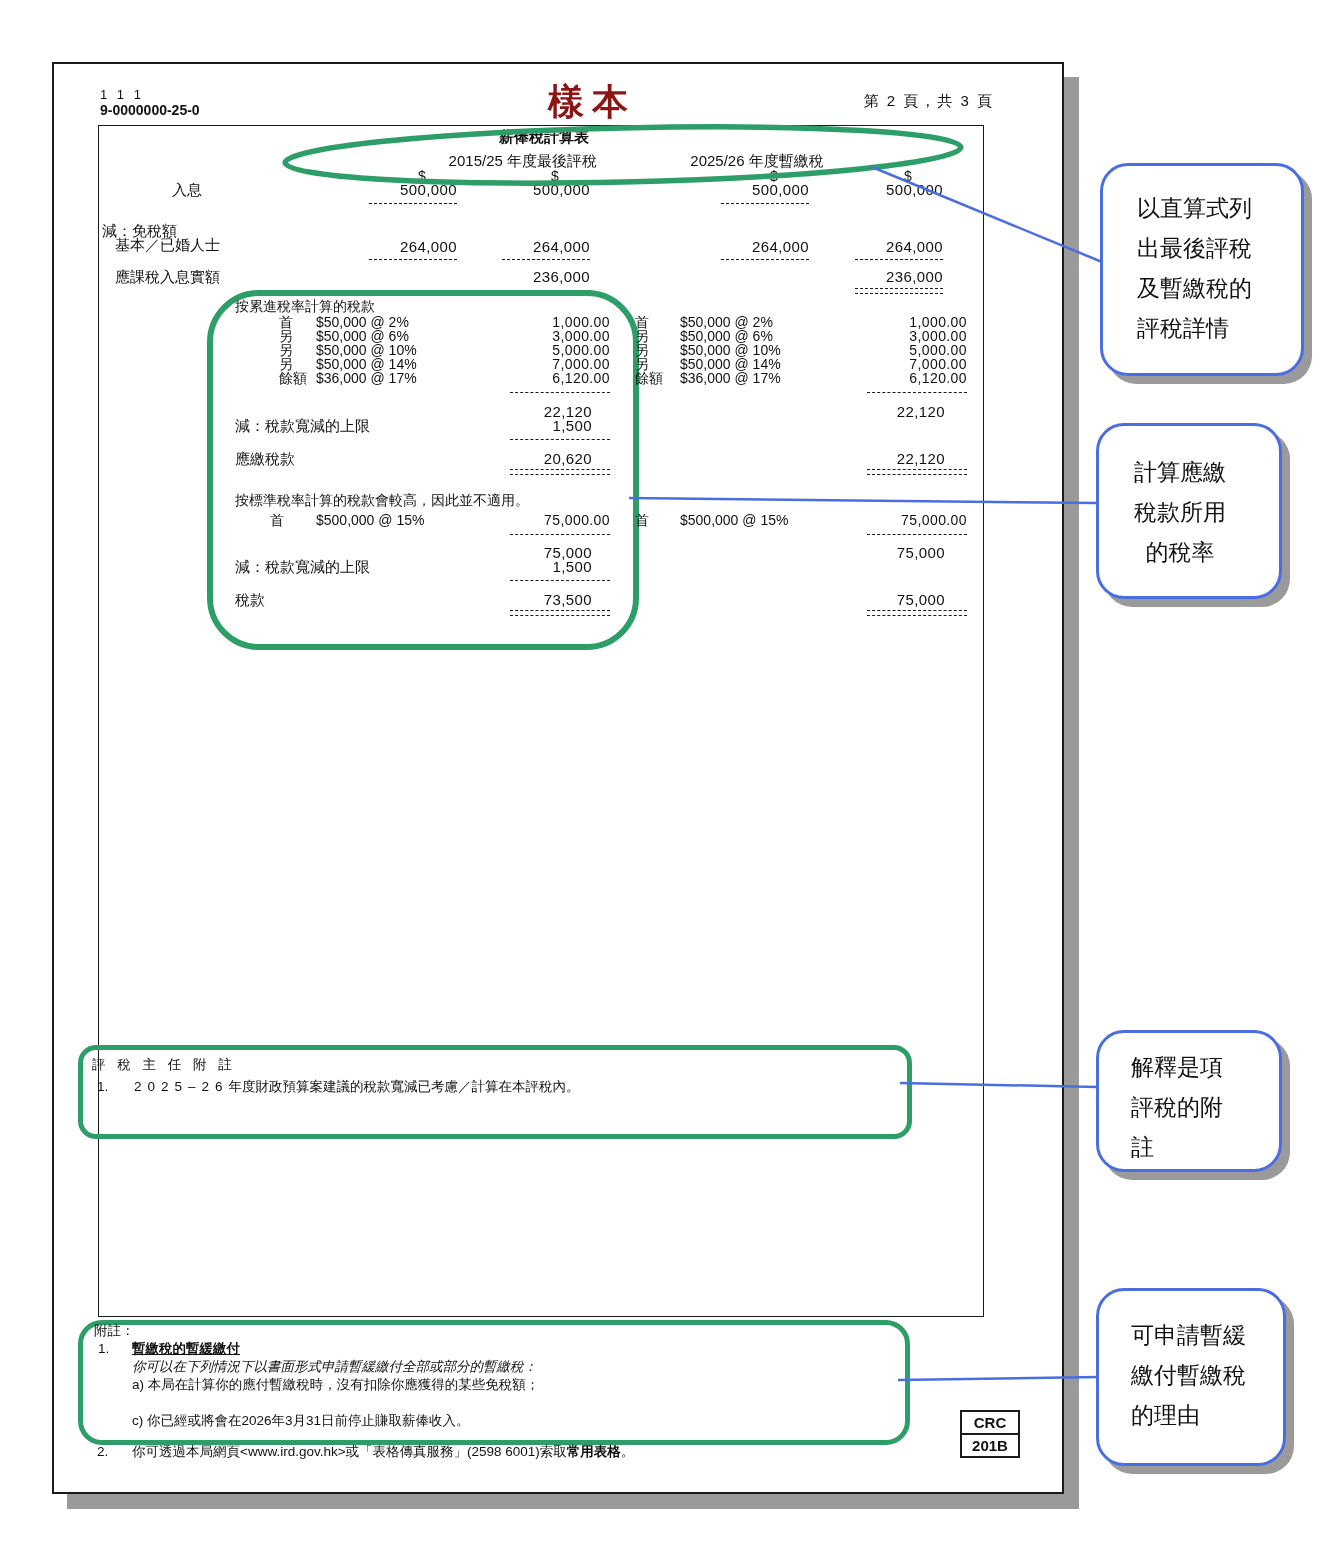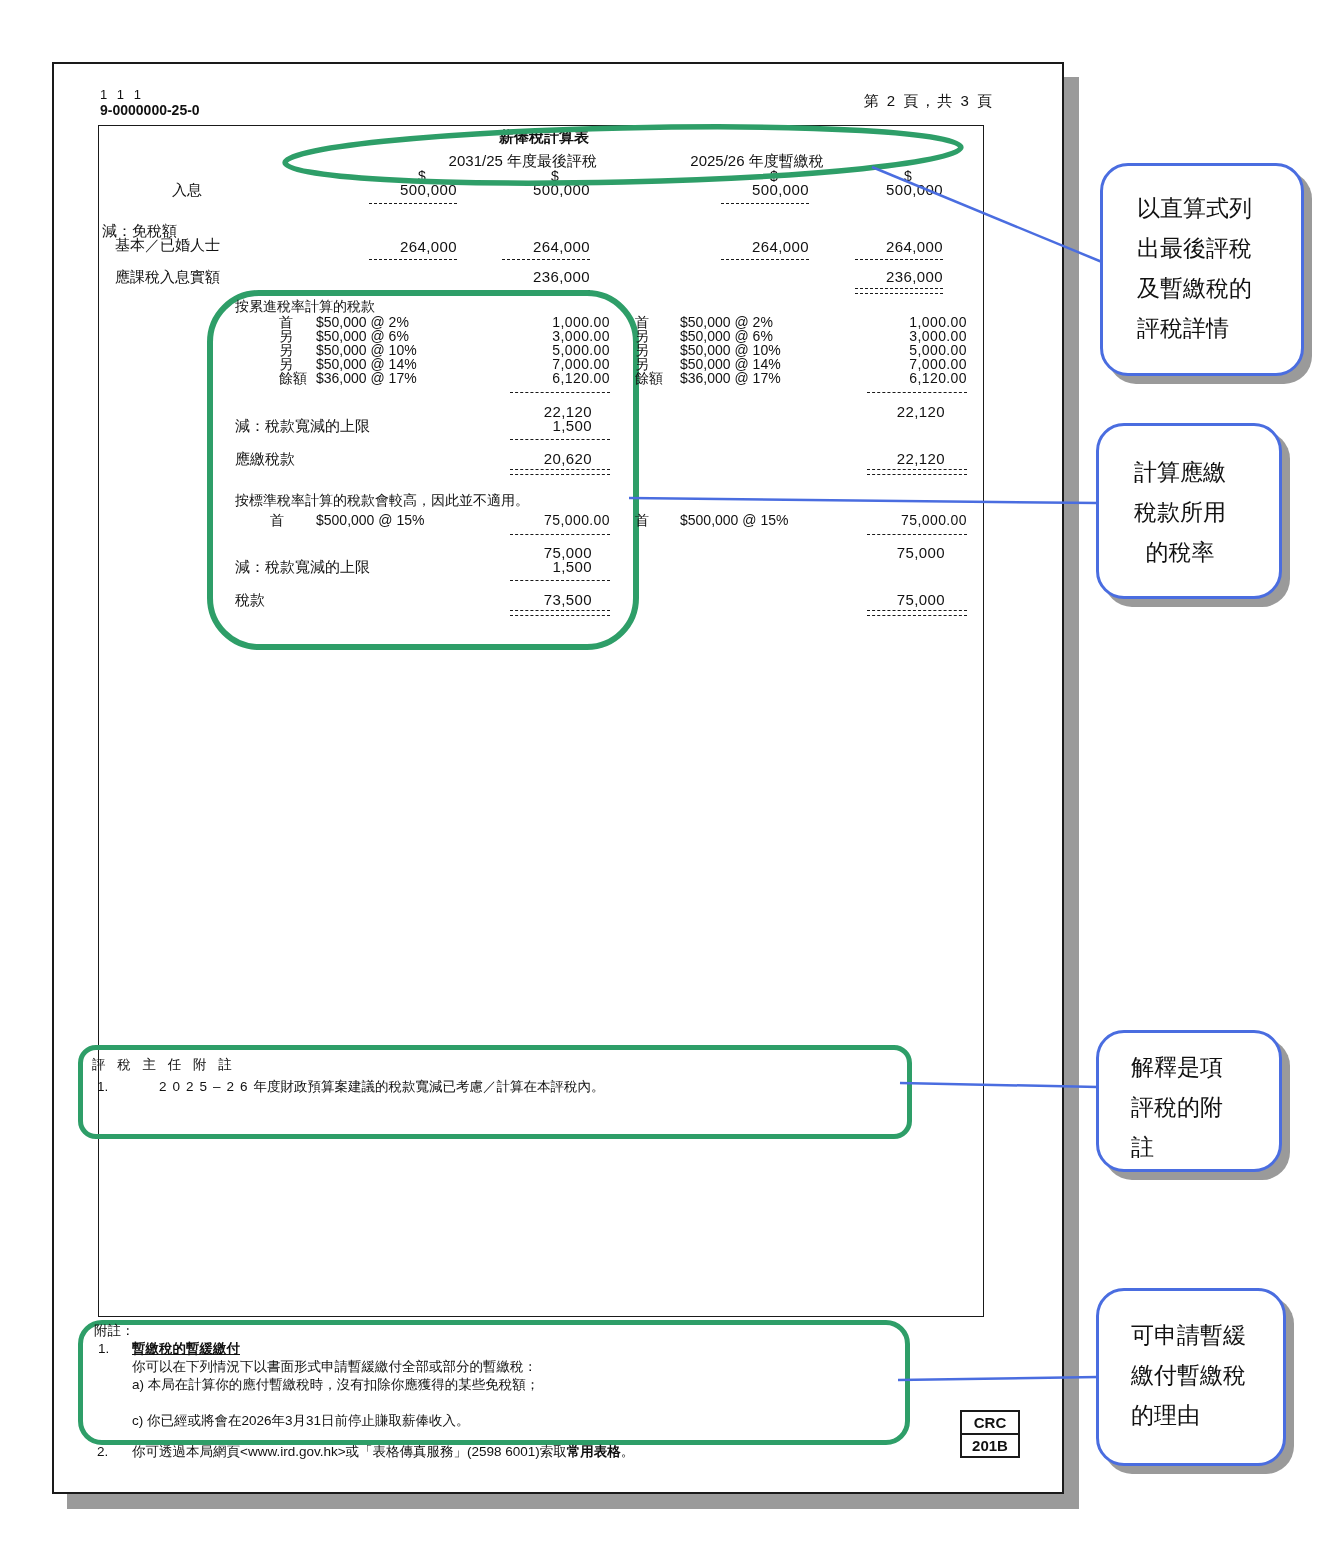--- a/index.html
+++ b/index.html
@@ -33,26 +33,27 @@
 </style>
 </head>
 <body>
 
 <div class="canvas">
 
   <div class="page">
 
     <div class="lab" style="left:46px;top:24px;font-size:13px;letter-spacing:3px;">1 1 1</div>
     <div class="lab bold" style="left:46px;top:38px;font-size:14px;">9-0000000-25-0</div>
+    <div class="watermark">樣本</div>
     <div class="pageno">第 2 頁，共 3 頁</div>
 
     <div class="frame"></div>
 
     <div class="lab bold" style="left:380px;top:64px;width:220px;text-align:center;">薪俸稅計算表</div>
-    <div class="lab" style="left:293px;top:88px;width:250px;text-align:right;">2031/25 年度最後評稅</div>
+    <div class="lab" style="left:293px;top:88px;width:250px;text-align:right;">2015/25 年度最後評稅</div>
     <div class="lab" style="left:578px;top:88px;width:250px;text-align:center;">2025/26 年度暫繳稅</div>
     <div class="lab" style="left:353px;top:104px;width:30px;text-align:center;font-size:14px;">$</div>
     <div class="lab" style="left:486px;top:104px;width:30px;text-align:center;font-size:14px;">$</div>
     <div class="lab" style="left:705px;top:104px;width:30px;text-align:center;font-size:14px;">$</div>
     <div class="lab" style="left:839px;top:104px;width:30px;text-align:center;font-size:14px;">$</div>
 
     <div class="lab" style="left:73px;top:117px;margin-left:45px;">入息</div>
     <div class="cell" style="left:303px;top:117px;">500,000</div>
     <div class="cell" style="left:436px;top:117px;">500,000</div>
     <div class="cell" style="left:655px;top:117px;">500,000</div>
@@ -150,29 +151,29 @@
 
     <div class="lab" style="left:181px;top:527px;">稅款</div>
     <div class="cell" style="left:438px;top:527px;">73,500</div>
     <div class="cell" style="left:791px;top:527px;">75,000</div>
     <div class="rule2 w100" style="left:456px;top:546px;"></div>
     <div class="rule2 w100" style="left:813px;top:546px;"></div>
 
     <div class="greenbox" style="left:24px;top:981px;width:824px;height:84px;border-radius:18px;"></div>
     <div class="lab notehead" style="left:38px;top:993px;">評 稅 主 任 附 註</div>
     <div class="lab s13" style="left:43px;top:1015px;">1.</div>
-    <div class="lab s13" style="left:80px;top:1015px;margin-left:25px;">
+    <div class="lab s13" style="left:80px;top:1015px;">
       <span class="yearspread">2025–26</span><span>年度財政預算案建議的稅款寬減已考慮／計算在本評稅內。</span>
     </div>
 
     <div class="greenbox" style="left:24px;top:1256px;width:822px;height:115px;border-radius:24px;"></div>
     <div class="lab s13" style="left:40px;top:1259px;">附註：</div>
     <div class="lab s13" style="left:44px;top:1277px;">1.</div>
     <div class="lab s13 bold ul" style="left:78px;top:1277px;">暫繳稅的暫緩繳付</div>
-    <div class="lab s13" style="left:78px;top:1295px;">你可以在下列情況下以書面形式申請暫緩繳付全部或部分的暫繳稅：</div>
+    <div class="lab s13" style="left:78px;top:1295px;font-style:italic;">你可以在下列情況下以書面形式申請暫緩繳付全部或部分的暫繳稅：</div>
     <div class="lab s13" style="left:78px;top:1313px;">a) 本局在計算你的應付暫繳稅時，沒有扣除你應獲得的某些免稅額；</div>
     <div class="lab s13" style="left:78px;top:1349px;">c) 你已經或將會在2026年3月31日前停止賺取薪俸收入。</div>
 
     <div class="lab s13" style="left:43px;top:1380px;">2.</div>
     <div class="lab s13" style="left:78px;top:1380px;">
       <span>你可透過本局網頁&lt;www.ird.gov.hk&gt;或「表格傳真服務」(2598 6001)索取</span><span class="bold">常用表格</span><span>。</span>
     </div>
 
     <div class="crc">
       <div>CRC</div>

